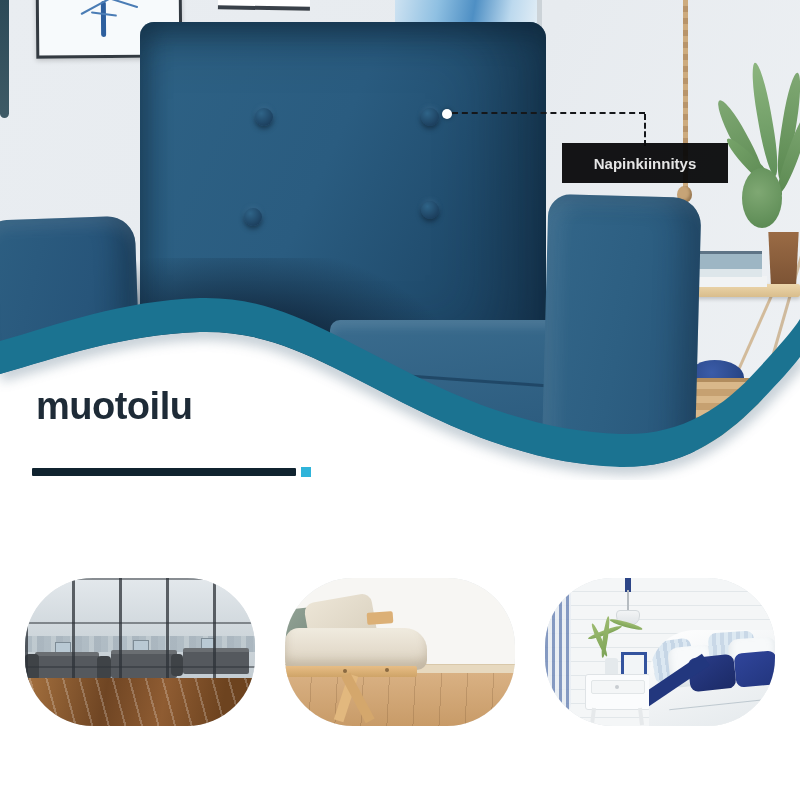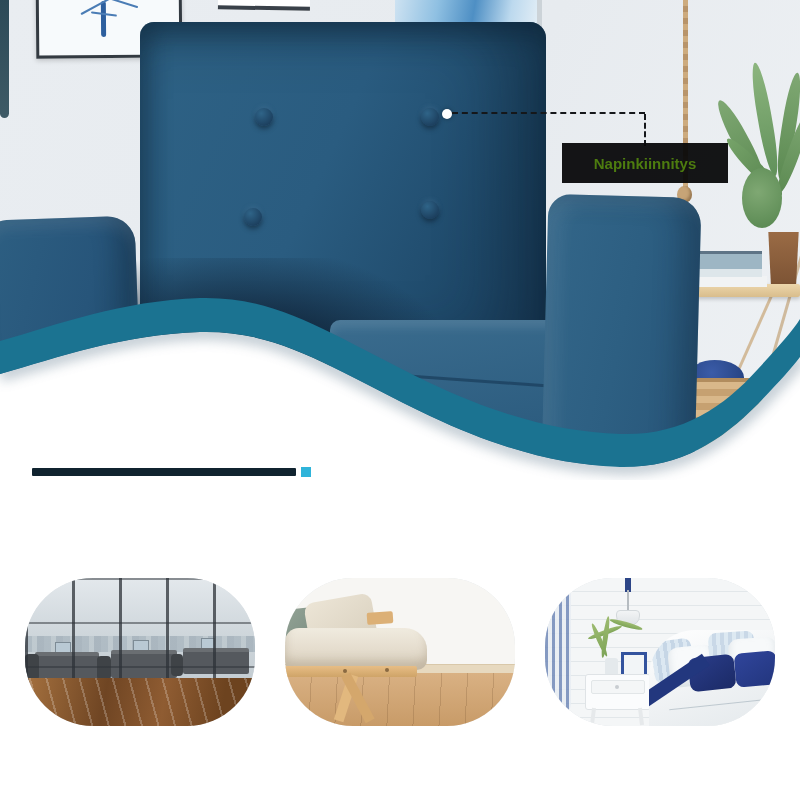--- a/index.html
+++ b/index.html
@@ -60,21 +60,21 @@
             box-shadow:inset 12px 10px 18px rgba(255,255,255,.08),inset -18px 0 28px rgba(12,28,44,.3);}
   .btn{width:18px;height:18px;border-radius:50%;
        background:radial-gradient(circle at 35% 30%,#2f6488,#1c3f5e 75%);
        box-shadow:0 3px 5px rgba(10,22,36,.5),0 -2px 4px rgba(90,140,175,.25);}
   .btn1{left:255px;top:108px;} .btn2{left:421px;top:108px;}
   .btn3{left:244px;top:208px;} .btn4{left:421px;top:201px;}
   
   .dot{left:442px;top:109px;width:10px;height:10px;background:#ffffff;border-radius:50%;box-shadow:0 0 4px rgba(0,0,0,.35);z-index:30;}
   .dash-h{left:452px;top:112px;width:193px;height:0;border-top:2.5px dashed #15171a;z-index:30;}
   .dash-v{left:644px;top:114px;width:0;height:32px;border-left:2.5px dashed #15171a;z-index:30;}
-  .callout-label{left:562px;top:143px;width:166px;height:40px;background:rgba(8,8,9,.95);color:#4d7c0f;
+  .callout-label{left:562px;top:143px;width:166px;height:40px;background:rgba(8,8,9,.95);color:#e5e5e5;
                  font-size:15px;font-weight:bold;line-height:19px;text-align:center;
                  display:flex;flex-direction:column;justify-content:center;z-index:30;}
   
   .wave-svg{position:absolute;left:0;top:0;width:800px;height:480px;z-index:20;pointer-events:none;}
   
   .headline{left:28px;top:381px;z-index:40;font-size:38px;font-weight:bold;color:#1e2b37;
             line-height:50px;letter-spacing:-.5px;}
   .headline .l2{padding-left:8px;}
   .underline{left:32px;top:468px;width:264px;height:8px;background:#10232f;border-radius:1px;z-index:40;}
   .accent-square{left:301px;top:467px;width:10px;height:10px;background:#2fb4da;z-index:40;}
@@ -204,20 +204,21 @@
   </svg>
 
   <div class="abs dot"></div>
   <div class="abs dash-h"></div>
   <div class="abs dash-v"></div>
   <div class="abs callout-label">
     <span>Napinkiinnitys</span>
   </div>
 
   <div class="abs headline">
+    <div class="l2">muotoilu</div>
   </div>
   <div class="abs underline"></div>
   <div class="abs accent-square"></div>
 
   <div class="gimg g1">
     <div class="abs of-sky"></div>
     <div class="abs of-skyline"></div>
     <div class="abs of-mon of-m1"></div>
     <div class="abs of-mon of-m2"></div>
     <div class="abs of-mon of-m3"></div>

